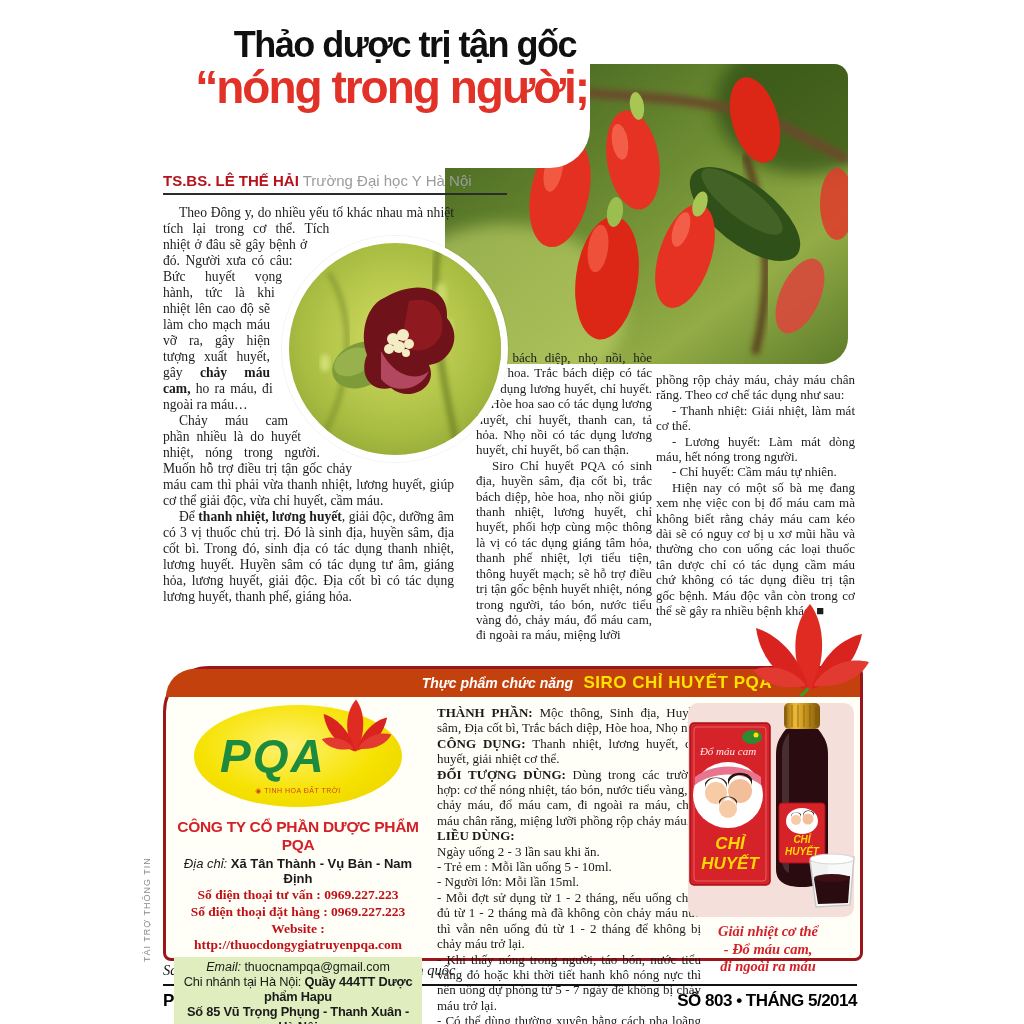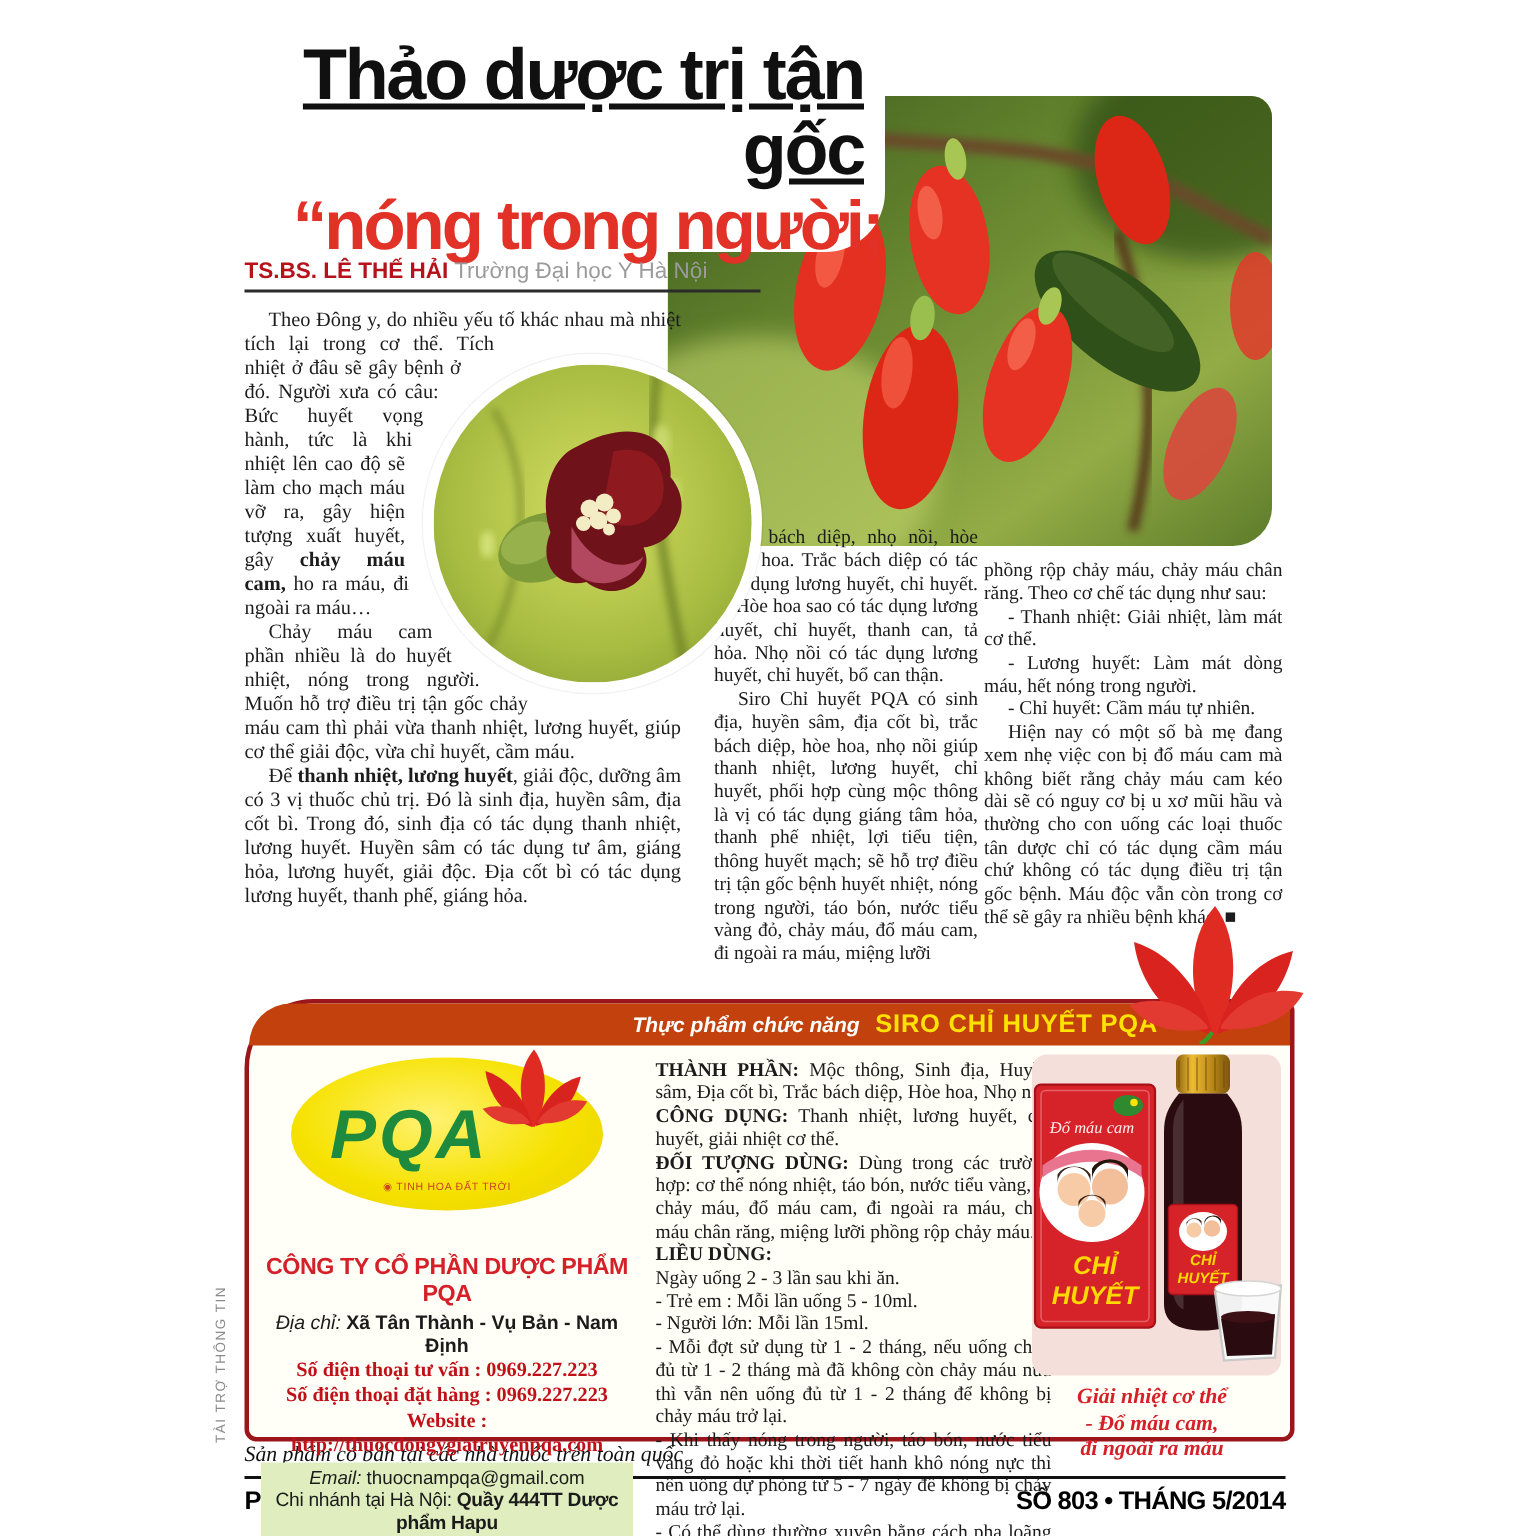--- a/index.html
+++ b/index.html
@@ -7,22 +7,22 @@
        font-family:"Liberation Serif",serif;color:#1b1b1b;}
   .abs{position:absolute;}
 
   
   .goji-photo{left:445px;top:64px;width:403px;height:300px;border-radius:18px 14px 26px 60px;
               overflow:hidden;z-index:1;}
   .title-card{left:160px;top:18px;width:430px;height:150px;background:#fff;
               border-radius:0 0 40px 0;z-index:2;}
   .title-wrap{left:160px;top:26px;width:428px;text-align:right;z-index:3;
               font-family:"Liberation Sans",sans-serif;}
-  .kicker{font-size:48px;font-weight:bold;letter-spacing:-1.5px;color:#101010;
-          padding-right:12px;line-height:1.05;text-decoration:underline;}
+  .kicker{font-size:36px;font-weight:bold;letter-spacing:-1.5px;color:#101010;
+          padding-right:12px;line-height:1.05;}
   .headline{font-size:46px;font-weight:bold;letter-spacing:-2px;color:#e23127;
             line-height:0.95;margin-top:2px;}
   .author-line{left:163px;top:172px;width:344px;z-index:3;border-bottom:2px solid #2b2b2b;
                padding-bottom:4px;font-family:"Liberation Sans",sans-serif;font-size:15px;
                white-space:nowrap;}
   .author-name{color:#b5121c;font-weight:bold;}
   .author-aff{color:#9b9b9b;}
 
   
   .flower-circle{left:282px;top:236px;width:212px;height:212px;border-radius:50%;
@@ -53,21 +53,21 @@
            font-family:"Liberation Sans",sans-serif;}
   .pqa-logo{position:relative;display:inline-block;width:208px;height:102px;
             background:radial-gradient(ellipse at 45% 40%,#fff273 0%,#f6e201 55%,#e8cf00 100%);
             border-radius:50%;}
   .pqa-text{position:absolute;left:26px;top:24px;font-style:italic;font-weight:bold;
             font-size:46px;letter-spacing:2px;color:#1d8a3d;
             font-family:"Liberation Sans",sans-serif;}
   .pqa-lotus{position:absolute;right:10px;top:-8px;width:72px;height:58px;}
   .pqa-tagline{position:absolute;left:0;right:0;bottom:12px;font-size:7px;color:#c42;
                letter-spacing:.5px;}
-  .ad-company{color:#d42028;font-weight:bold;font-size:15.5px;margin-top:24px;letter-spacing:-0.3px;}
+  .ad-company{color:#d42028;font-weight:bold;font-size:15.5px;margin-top:7px;letter-spacing:-0.3px;}
   .ad-address{font-size:13px;font-weight:bold;margin-top:2px;}
   .ad-address .lbl{font-style:italic;font-weight:normal;}
   .ad-red-line{color:#c01118;font-weight:bold;font-size:13.5px;
                font-family:"Liberation Serif",serif;margin-top:1px;}
   .green-box{background:#e0edbe;margin:4px 2px 0 2px;padding:3px 4px;font-size:12.5px;}
   .email-row .lbl{font-style:italic;}
   .branch{font-weight:bold;font-size:12.8px;letter-spacing:-0.2px;}
   .branch .lbl{font-weight:normal;}
 
   .ad-mid{position:absolute;left:271px;top:36px;width:264px;font-size:13px;

